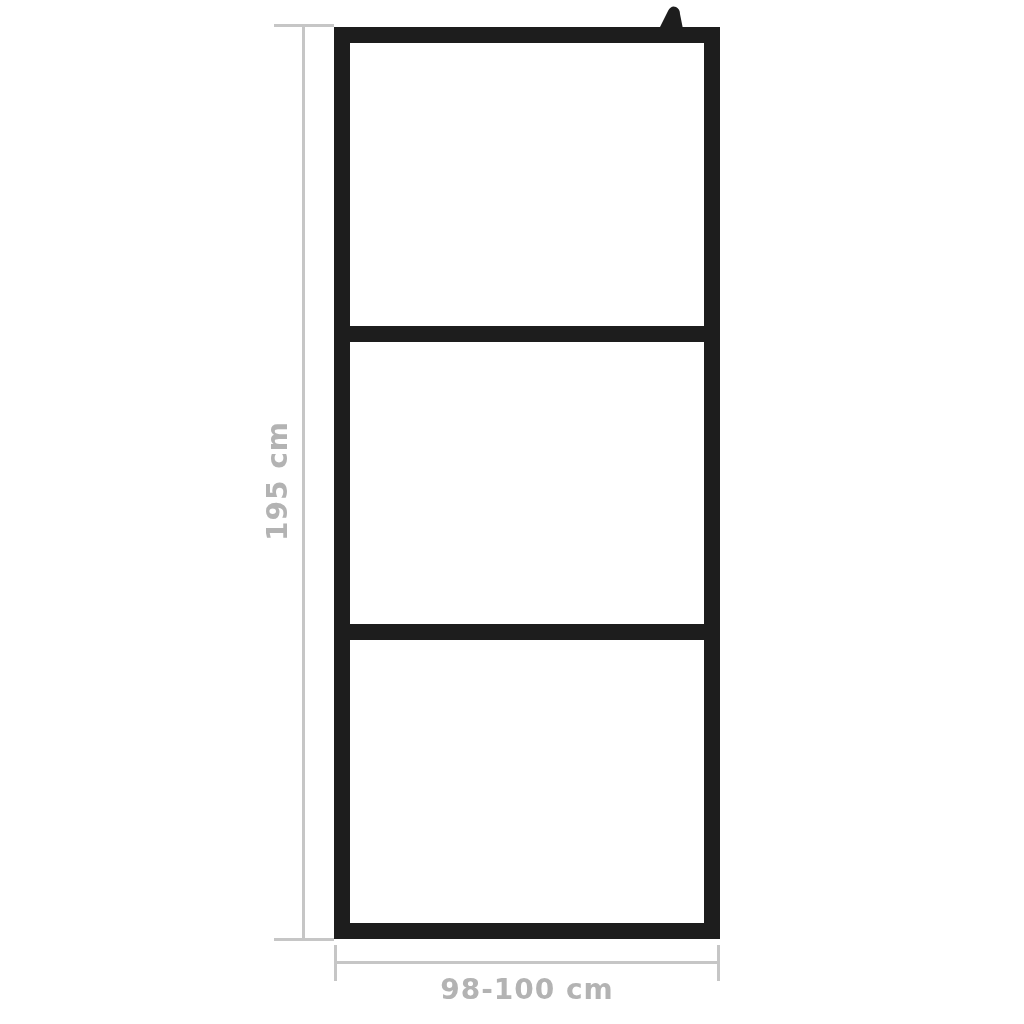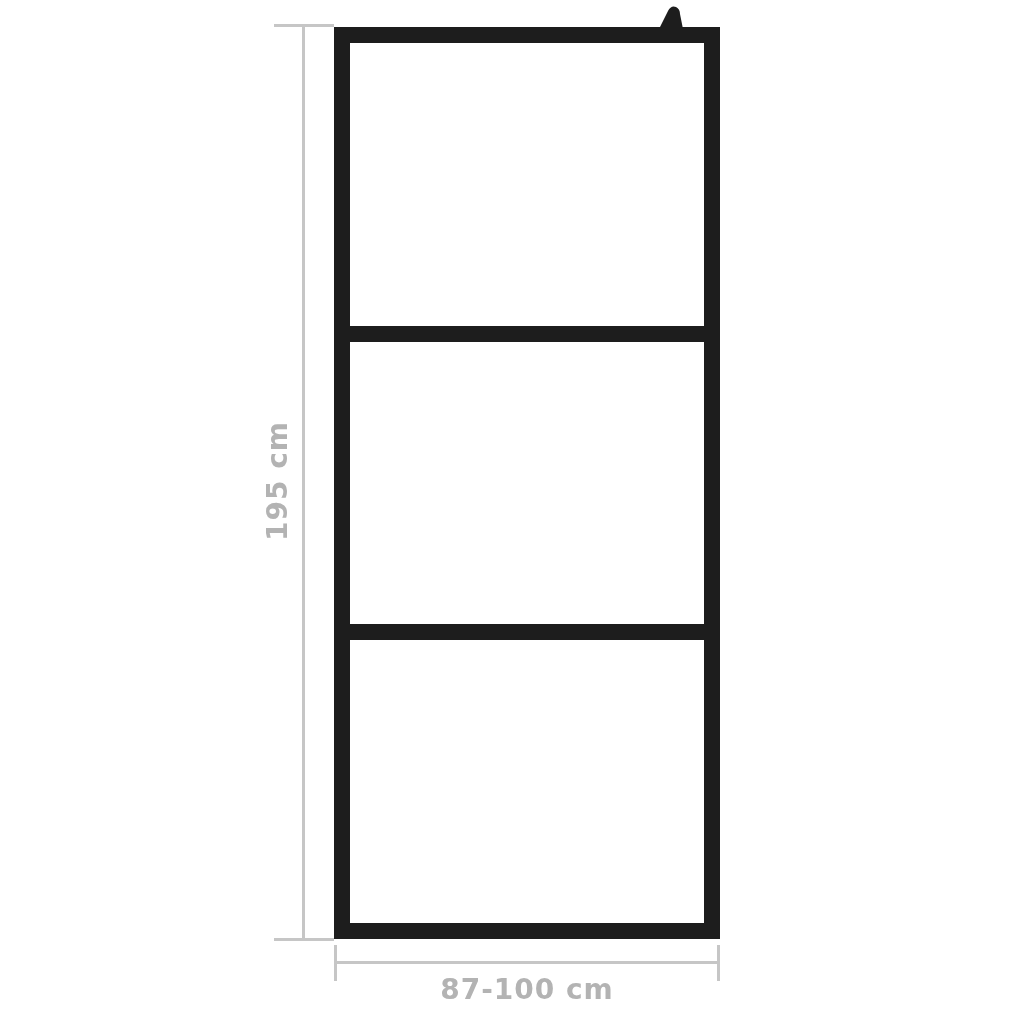--- a/index.html
+++ b/index.html
@@ -104,15 +104,15 @@
   </div>
 
   <div class="dim-line height-line"></div>
   <div class="dim-cap height-cap-top"></div>
   <div class="dim-cap height-cap-bottom"></div>
   <div class="dim-label height-label">195 cm</div>
 
   <div class="dim-line width-line"></div>
   <div class="dim-tick width-tick-left"></div>
   <div class="dim-tick width-tick-right"></div>
-  <div class="dim-label width-label">87-100 cm</div>
+  <div class="dim-label width-label">98-100 cm</div>
 
 </div>
 
 </body></html>

